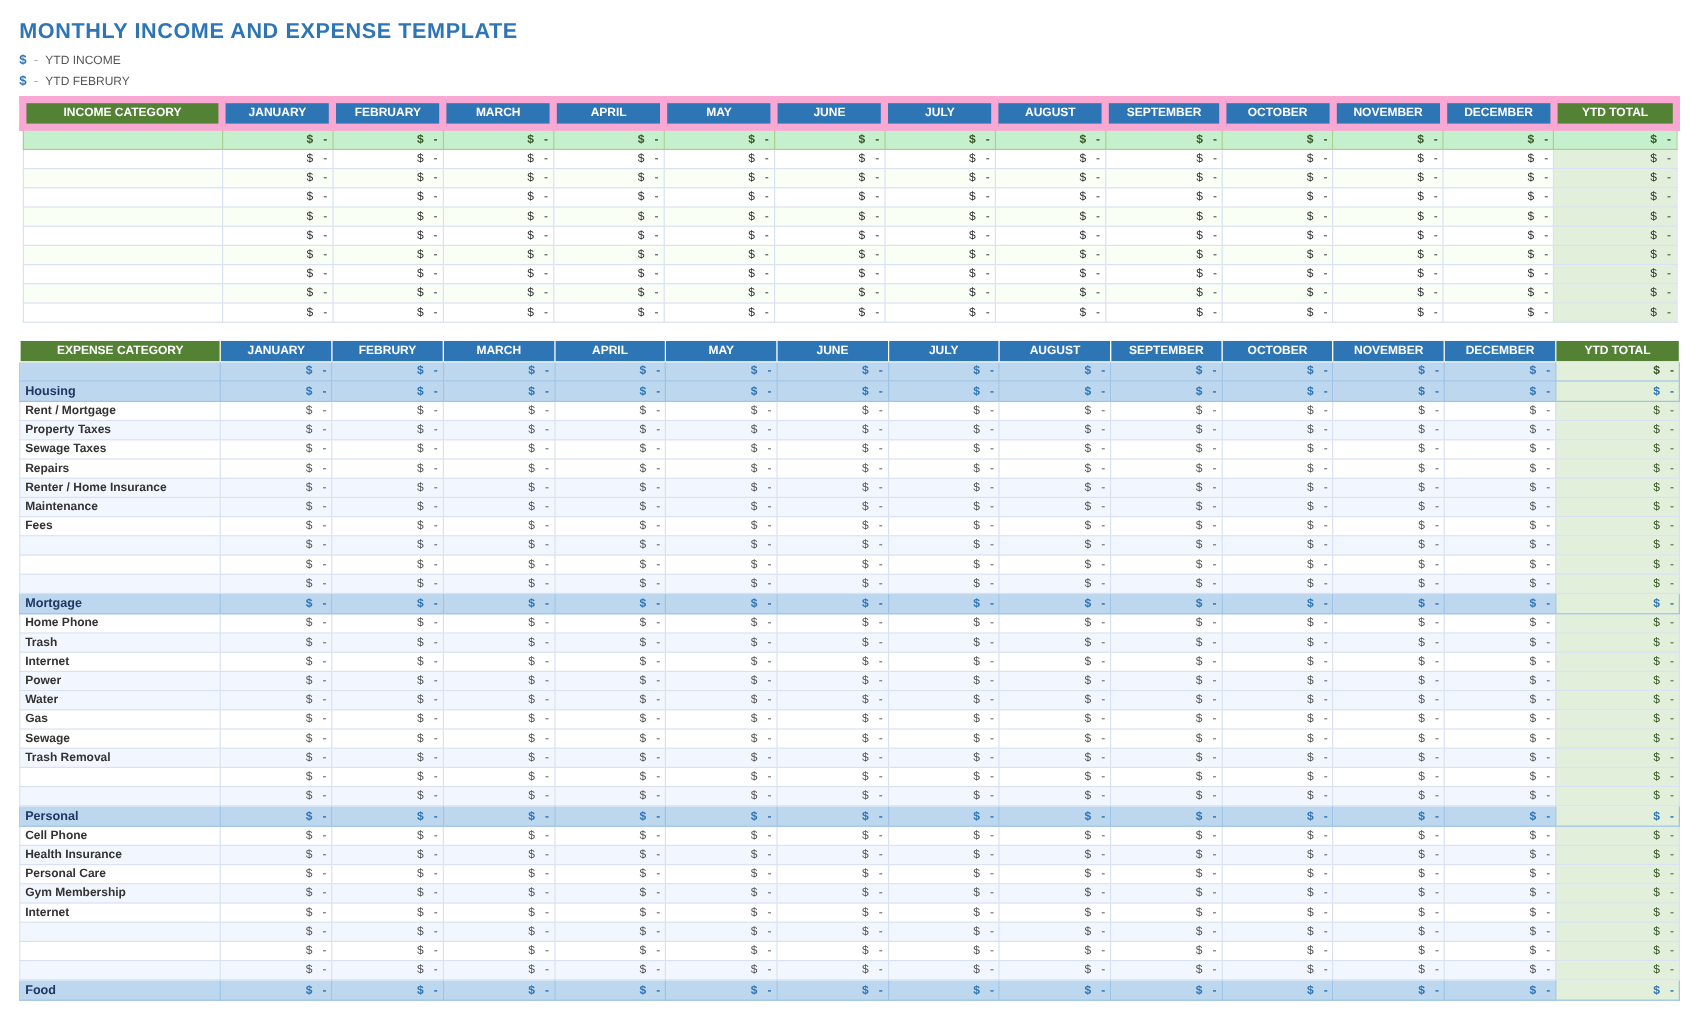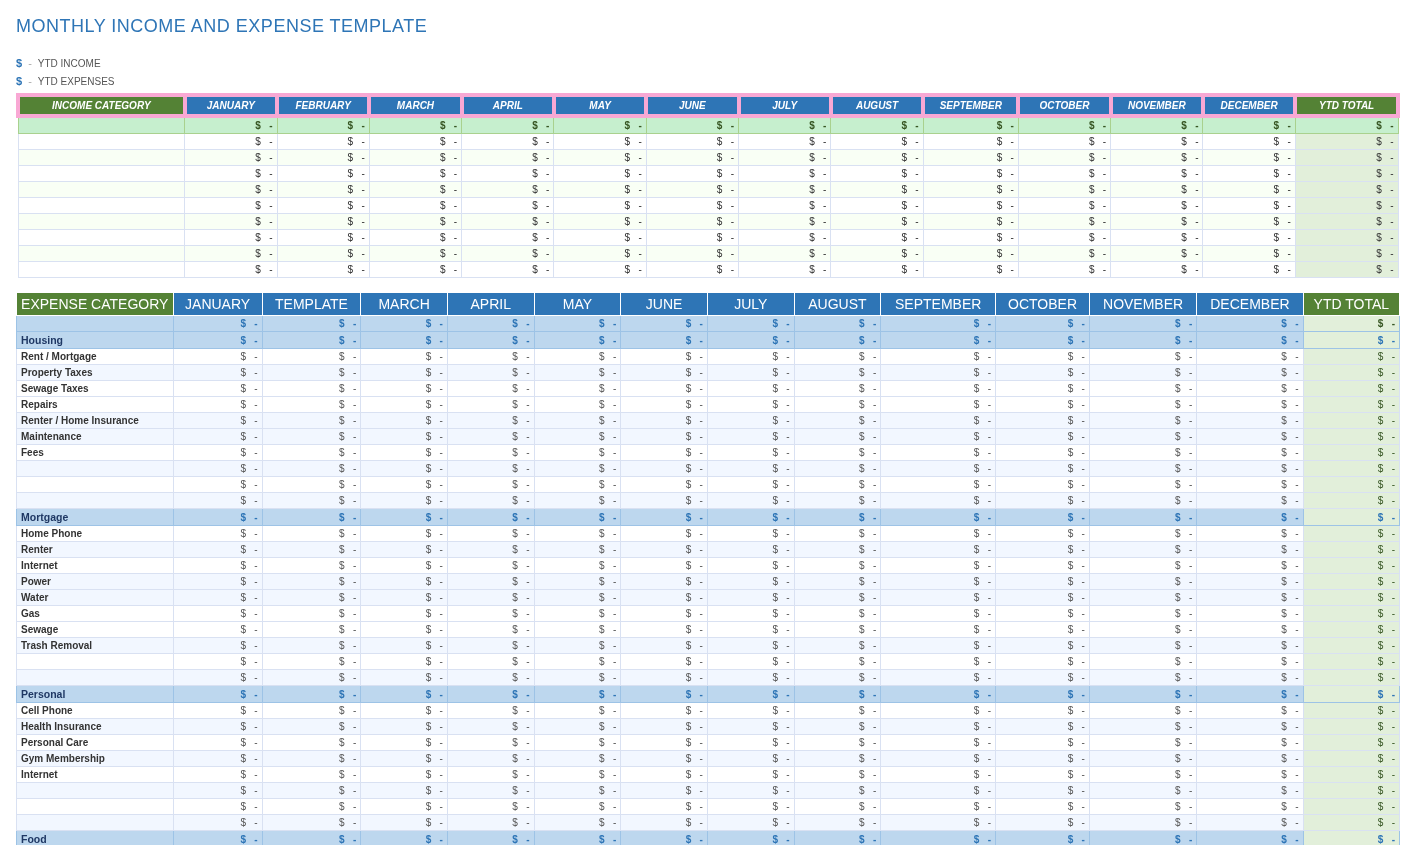--- a/index.html
+++ b/index.html
@@ -6,22 +6,22 @@
     body {
       font-family: Arial, sans-serif;
       font-size: 11px;
       background: #fff;
       color: #333;
       padding: 16px;
     }
     h1 {
       color: #2e75b6;
       font-size: 18px;
-      font-weight: normal;
-      margin-bottom: 20px;
+      font-weight: bold;
+      margin-bottom: 7px;
       letter-spacing: 0.5px;
     }
     .ytd-info {
       margin-bottom: 6px;
       font-size: 11px;
       display: flex;
       align-items: center;
       gap: 6px;
     }
     .ytd-info .dollar { color: #2e75b6; font-weight: bold; }
@@ -138,59 +138,58 @@
     
     .income-header th.category-col {
       background-color: #548235;
     }
     .income-header th {
       background-color: #2e75b6;
       color: #fff;
       font-weight: bold;
       text-align: center;
       padding: 3px 4px;
-      border: 4px solid #f9a8d4;
+      border: 6px solid #f9a8d4;
       font-size: 10px;
-      font-style: italic;
     }
     .income-header th.ytd-col {
       background-color: #548235;
     }
 
     
     .exp-header th.category-col {
       background-color: #548235;
     }
     .exp-header th {
       background-color: #2e75b6;
       color: #fff;
-      font-weight: normal;
+      font-weight: bold;
       text-align: center;
       padding: 3px 4px;
       border: 1px solid #fff;
-      font-size: 14px;
+      font-size: 10px;
     }
     .exp-header th.ytd-col {
       background-color: #548235;
     }
   </style>
 </head>
 <body>
 
 <h1>MONTHLY INCOME AND EXPENSE TEMPLATE</h1>
 
 <div class="ytd-info">
   <span class="dollar">$</span>
   <span class="dash">-</span>
   <span class="label">YTD INCOME</span>
 </div>
 <div class="ytd-info">
   <span class="dollar">$</span>
   <span class="dash">-</span>
-  <span class="label">YTD EXPENSES</span>
+  <span class="label">YTD FEBRURY</span>
 </div>
 
 <table>
   <thead>
     <tr class="income-header">
       <th class="category-col col-category">INCOME CATEGORY</th>
       <th class="col-month">JANUARY</th>
       <th class="col-month">FEBRUARY</th>
       <th class="col-month">MARCH</th>
       <th class="col-month">APRIL</th>
@@ -369,21 +368,21 @@
       <td class="ytd-col">$ &nbsp;&nbsp;-</td>
     </tr>
   </tbody>
 </table>
 
 <table>
   <thead>
     <tr class="exp-header">
       <th class="category-col col-category">EXPENSE CATEGORY</th>
       <th class="col-month">JANUARY</th>
-      <th class="col-month">TEMPLATE</th>
+      <th class="col-month">FEBRURY</th>
       <th class="col-month">MARCH</th>
       <th class="col-month">APRIL</th>
       <th class="col-month">MAY</th>
       <th class="col-month">JUNE</th>
       <th class="col-month">JULY</th>
       <th class="col-month">AUGUST</th>
       <th class="col-month">SEPTEMBER</th>
       <th class="col-month">OCTOBER</th>
       <th class="col-month">NOVEMBER</th>
       <th class="col-month">DECEMBER</th>
@@ -612,21 +611,21 @@
         <td>$ &nbsp;&nbsp;-</td>
         <td>$ &nbsp;&nbsp;-</td>
         <td>$ &nbsp;&nbsp;-</td>
         <td>$ &nbsp;&nbsp;-</td>
         <td>$ &nbsp;&nbsp;-</td>
         <td>$ &nbsp;&nbsp;-</td>
         <td>$ &nbsp;&nbsp;-</td>
       <td class="ytd-col">$ &nbsp;&nbsp;-</td>
     </tr>
     <tr class="data-row alt">
-      <td class="category-col">Renter</td>
+      <td class="category-col">Trash</td>
       <td>$ &nbsp;&nbsp;-</td>
         <td>$ &nbsp;&nbsp;-</td>
         <td>$ &nbsp;&nbsp;-</td>
         <td>$ &nbsp;&nbsp;-</td>
         <td>$ &nbsp;&nbsp;-</td>
         <td>$ &nbsp;&nbsp;-</td>
         <td>$ &nbsp;&nbsp;-</td>
         <td>$ &nbsp;&nbsp;-</td>
         <td>$ &nbsp;&nbsp;-</td>
         <td>$ &nbsp;&nbsp;-</td>

